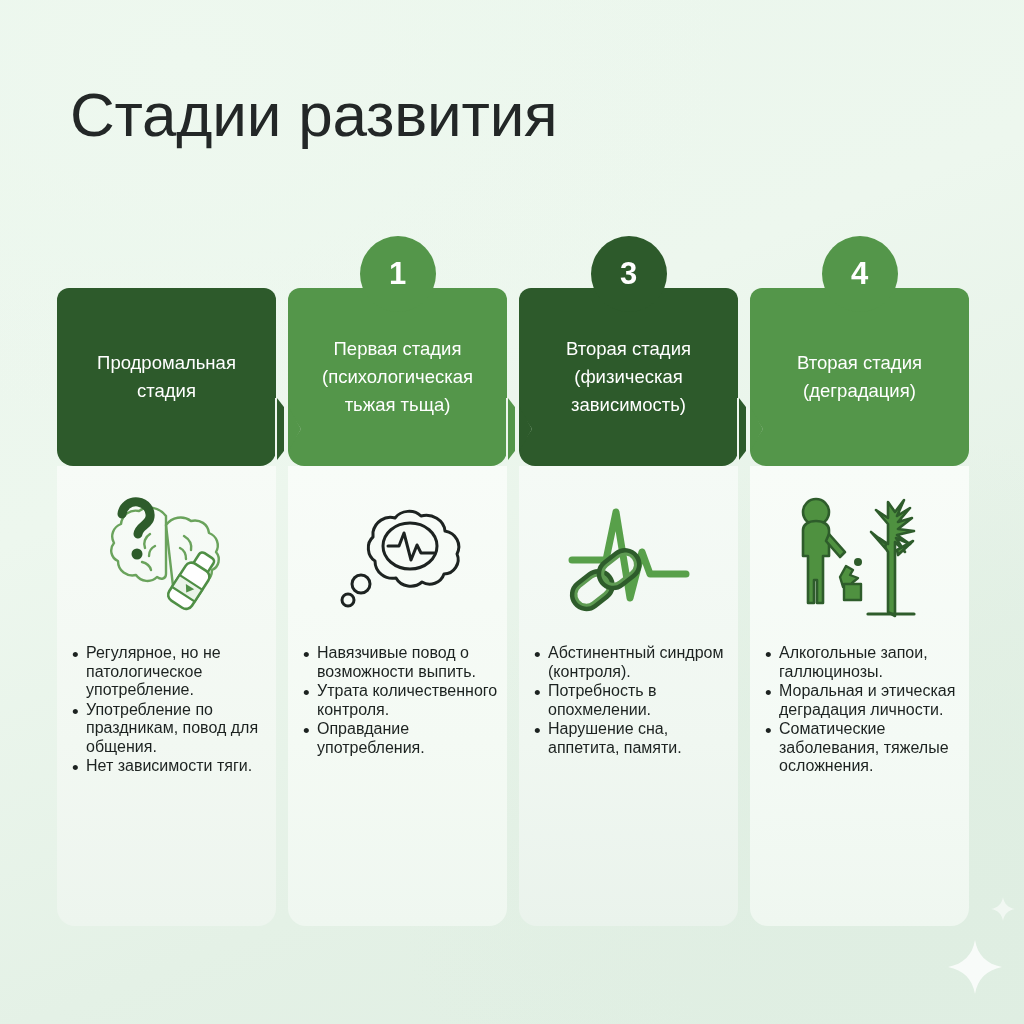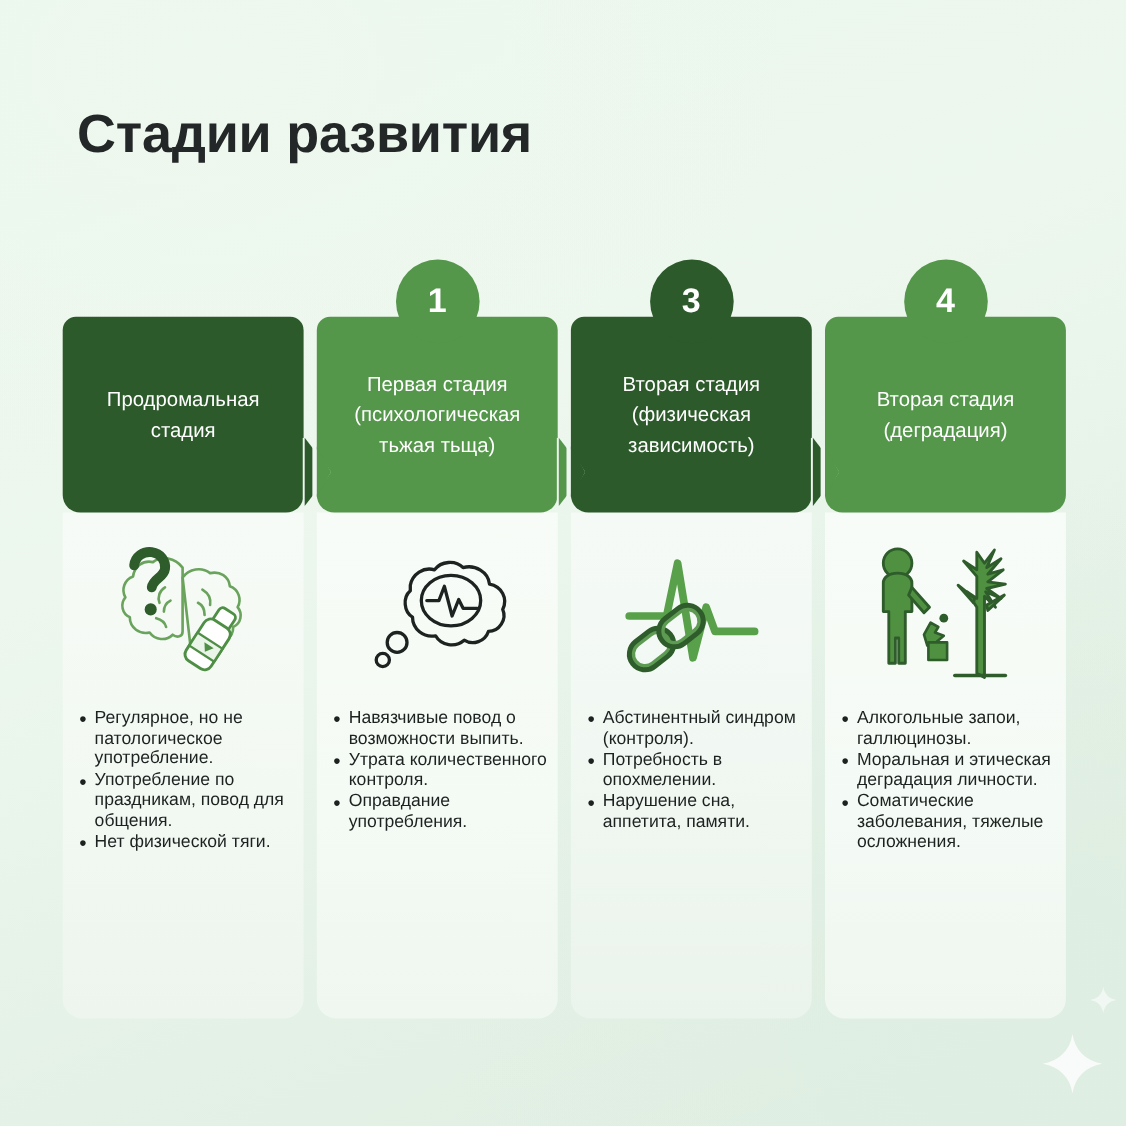--- a/index.html
+++ b/index.html
@@ -34,27 +34,26 @@
   .sparkle svg { display: block; }
 
   
   .title-block {
     position: absolute;
     left: 70px;
     top: 74px;
     width: 860px;
   }
   .title-line {
-    font-size: 49px;
-    font-weight: 700;
+    font-size: 62px;
+    font-weight: 400;
     line-height: 1.32;
     color: #232727;
     letter-spacing: -0.2px;
     white-space: nowrap;
-    margin-top: 16px;
   }
 
   
   .flow {
     position: absolute;
     left: 57px;
     top: 236px;
     width: 912px;
     height: 700px;
   }
@@ -212,21 +211,21 @@
               <rect x="90" y="62" width="17" height="17" rx="4" fill="#ffffff" stroke="#4f8f45" stroke-width="2.6"></rect>
               <rect x="85" y="76" width="27" height="44" rx="7" fill="#ffffff" stroke="#4f8f45" stroke-width="2.6"></rect>
               <rect x="85" y="94" width="27" height="14" fill="#eaf4e8" stroke="#4f8f45" stroke-width="2.2"></rect>
               <path d="M95 98l5 7 5-7z" fill="#4f8f45"></path>
             </g>
           </svg>
         </div>
         <ul class="bullets">
           <li>Регулярное, но не патологическое употребление.</li>
           <li>Употребление по праздникам, повод для общения.</li>
-          <li>Нет физической тяги.</li>
+          <li>Нет зависимости тяги.</li>
         </ul>
       </div>
     </div>
 
     <div class="col col-1">
       <div class="badge light">
         <span>1</span>
       </div>
       <div class="header light">
         <div class="chevron">

